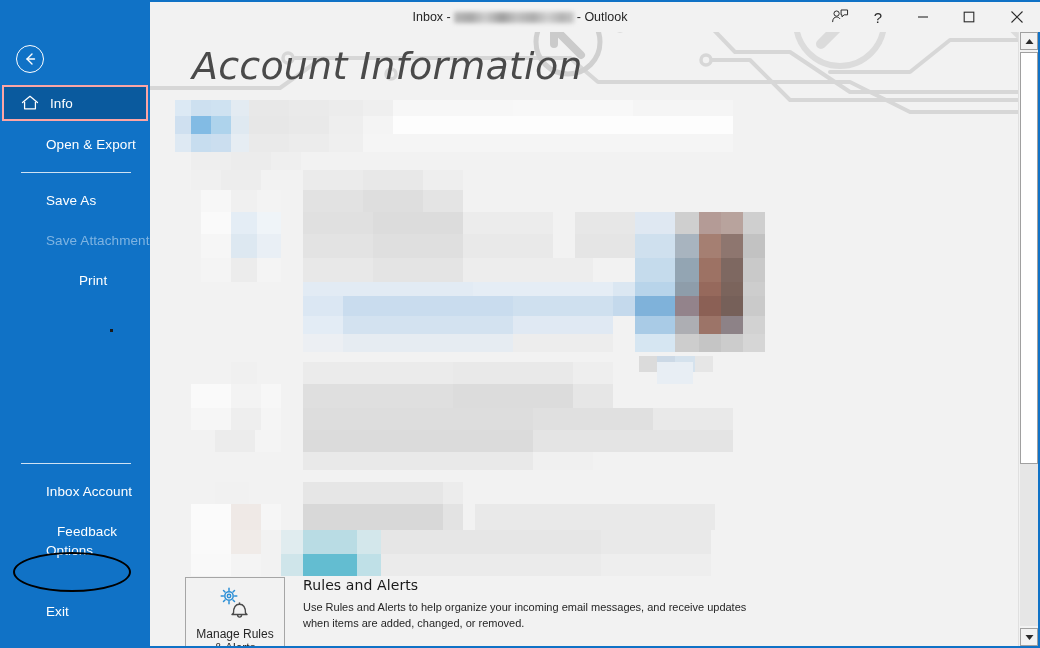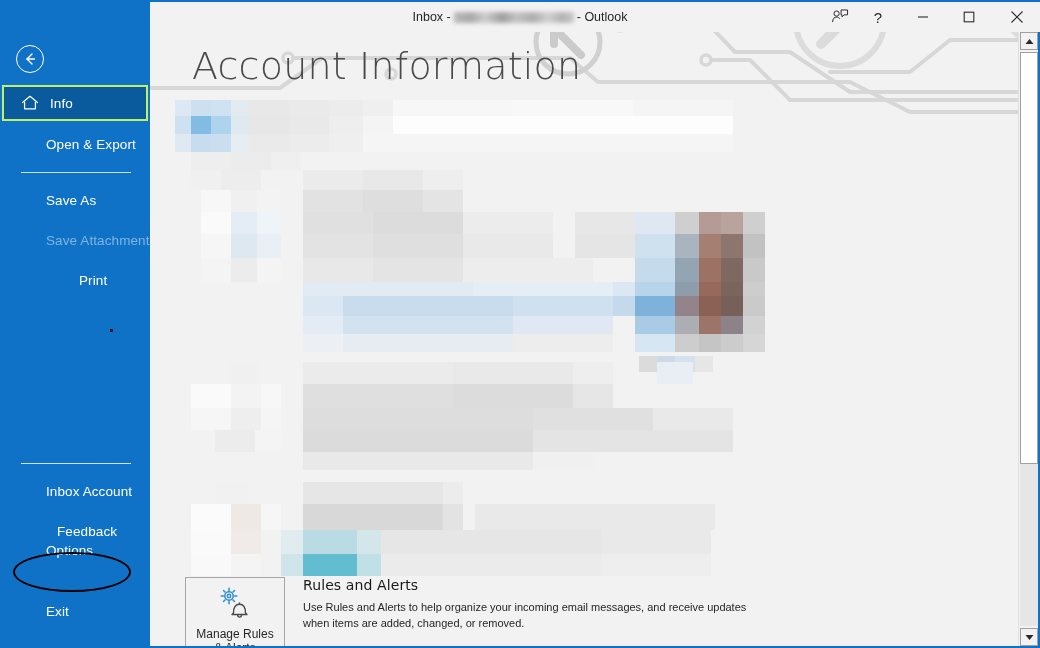--- a/index.html
+++ b/index.html
@@ -53,21 +53,21 @@
     color: #ffffff;
     font-size: 13.5px;
     cursor: pointer;
     white-space: nowrap;
   }
   .nav-item .nav-label { padding-left: 46px; letter-spacing: .1px; }
   .nav-item.has-icon .nav-label { padding-left: 0; }
 
   .nav-item.selected {
     background: #0a5a9e;
-    border: 2px solid #bef264;
+    border: 2px solid #fca5a5;
     left: 2px; width: 146px;
   }
   .nav-item.disabled { color: #7fb4e2; cursor: default; }
 
   .home-icon {
     width: 20px; height: 20px;
     margin-left: 16px; margin-right: 10px;
     flex: 0 0 auto;
   }
 
@@ -134,20 +134,21 @@
     width: 890px; height: 646px;
     pointer-events: none;
   }
   .page-title {
     position: absolute; left: 42px; top: 12px;
     font-size: 38px;
     font-weight: 300;
     color: #4a4a4a;
     letter-spacing: .2px;
     font-family: "DejaVu Sans", sans-serif;
+    font-style: italic;
   }
 
   
   .censored {
     position: absolute;
     left: 25px; top: 68px;
     width: 620px; height: 480px;
   }
 
   

